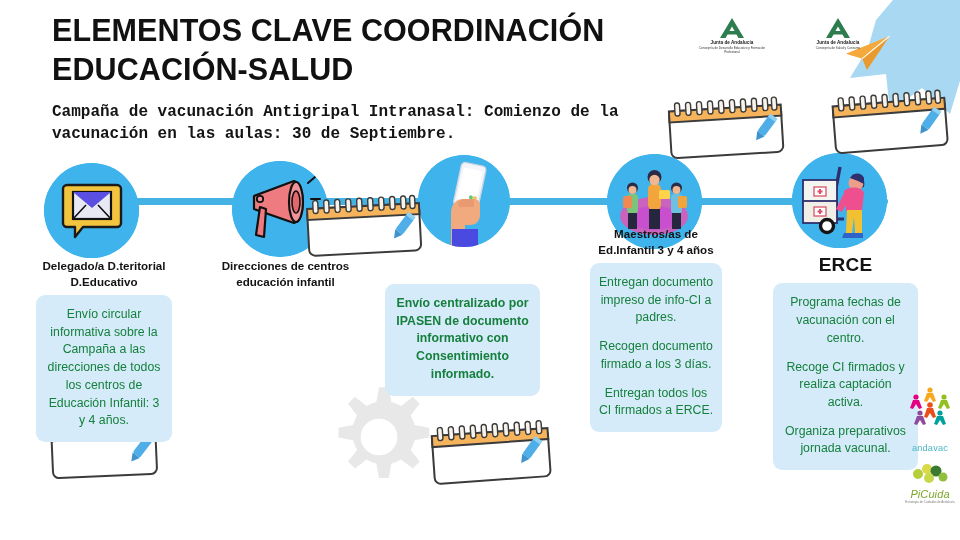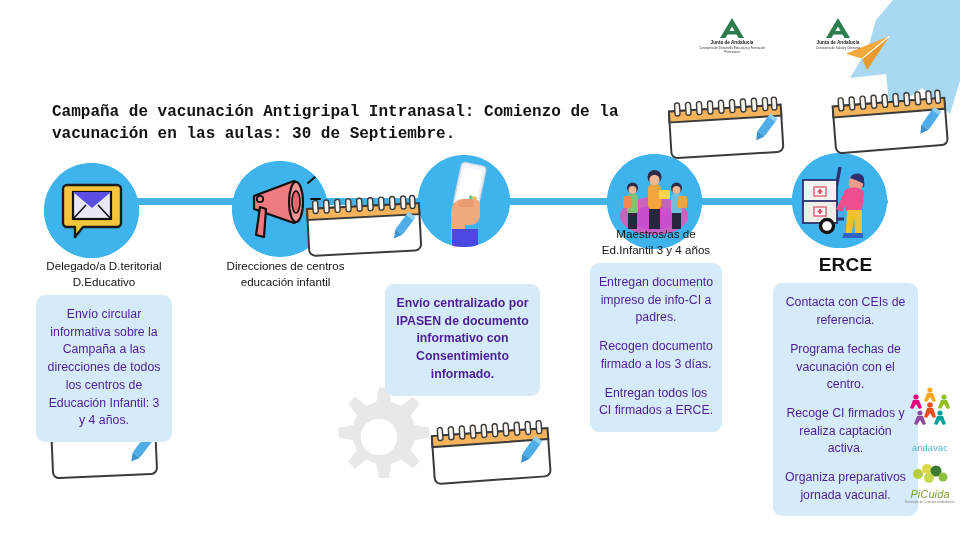--- a/index.html
+++ b/index.html
@@ -99,33 +99,33 @@
     overflow: hidden;
   }
 
   
   .notepad { position: absolute; z-index: 4; pointer-events: none; }
 
   
   .col { position: absolute; z-index: 5; text-align: center; }
   .role {
     font-size: 11.6px;
-    font-weight: normal;
+    font-weight: bold;
     color: #131313;
     line-height: 1.34;
     margin-bottom: 6px;
   }
   .role.big { font-size: 19px; font-weight: bold; letter-spacing: .2px; }
   .card {
     background: #D6EBF9;
     border-radius: 9px;
     padding: 11px 8px 12px;
     font-size: 12.3px;
     line-height: 1.44;
-    color: #4c1d95;
+    color: #15803d;
   }
   .card p + p { margin-top: 11px; }
 
   
   .brand-stack {
     position: absolute;
     left: 905px; top: 386px;
     width: 50px;
     z-index: 6;
     text-align: center;
@@ -169,20 +169,21 @@
     </g>
   </svg>
 
   <svg class="paper-plane" viewBox="0 0 60 50">
     <path fill="#F5A93C" d="M4,26 L58,4 L30,46 L24,32 Z"></path>
     <path fill="#E89A2E" d="M24,32 L58,4 L30,46 Z"></path>
     <path fill="#F5A93C" d="M4,26 L58,4 L24,32 Z"></path>
     <path fill="none" stroke="#ffffff" stroke-width="1.4" d="M24,32 L58,4"></path>
   </svg>
 
+  <div class="title">ELEMENTOS CLAVE COORDINACIÓN EDUCACIÓN-SALUD</div>
   <div class="subtitle">Campaña de vacunación Antigripal Intranasal: Comienzo de la vacunación en las aulas: 30 de Septiembre.</div>
 
   <div class="junta-logos">
     <div class="junta-logo">
       <svg class="mark" width="26" height="22" viewBox="0 0 26 22">
         <path fill="#2E7D4F" d="M13,1 L25,21 L19.5,21 L13,9.5 L6.5,21 L1,21 Z"></path>
         <path fill="#2E7D4F" d="M8.5,14 L17.5,14 L19.5,17.5 L6.5,17.5 Z"></path>
       </svg>
       <span class="jname">Junta de Andalucía</span>
       <span class="jsub">Consejería de Desarrollo Educativo y Formación Profesional</span>
@@ -441,21 +442,20 @@
     <div class="card">
       <p>Entregan documento impreso de info-CI a padres.</p>
       <p>Recogen documento firmado a los 3 días.</p>
       <p>Entregan todos los CI firmados a ERCE.</p>
     </div>
   </div>
 
   <div class="col" style="left:773px; top:252px; width:145px;">
     <div class="role big">ERCE</div>
     <div class="card">
-      <p>Contacta con CEIs de referencia.</p>
       <p>Programa fechas de vacunación con el centro.</p>
       <p>Recoge CI firmados y realiza captación activa.</p>
       <p>Organiza preparativos jornada vacunal.</p>
     </div>
   </div>
 
   <div class="brand-stack">
     <div>
       <svg width="42" height="40" viewBox="0 0 42 40">
         <g stroke-width="0">

